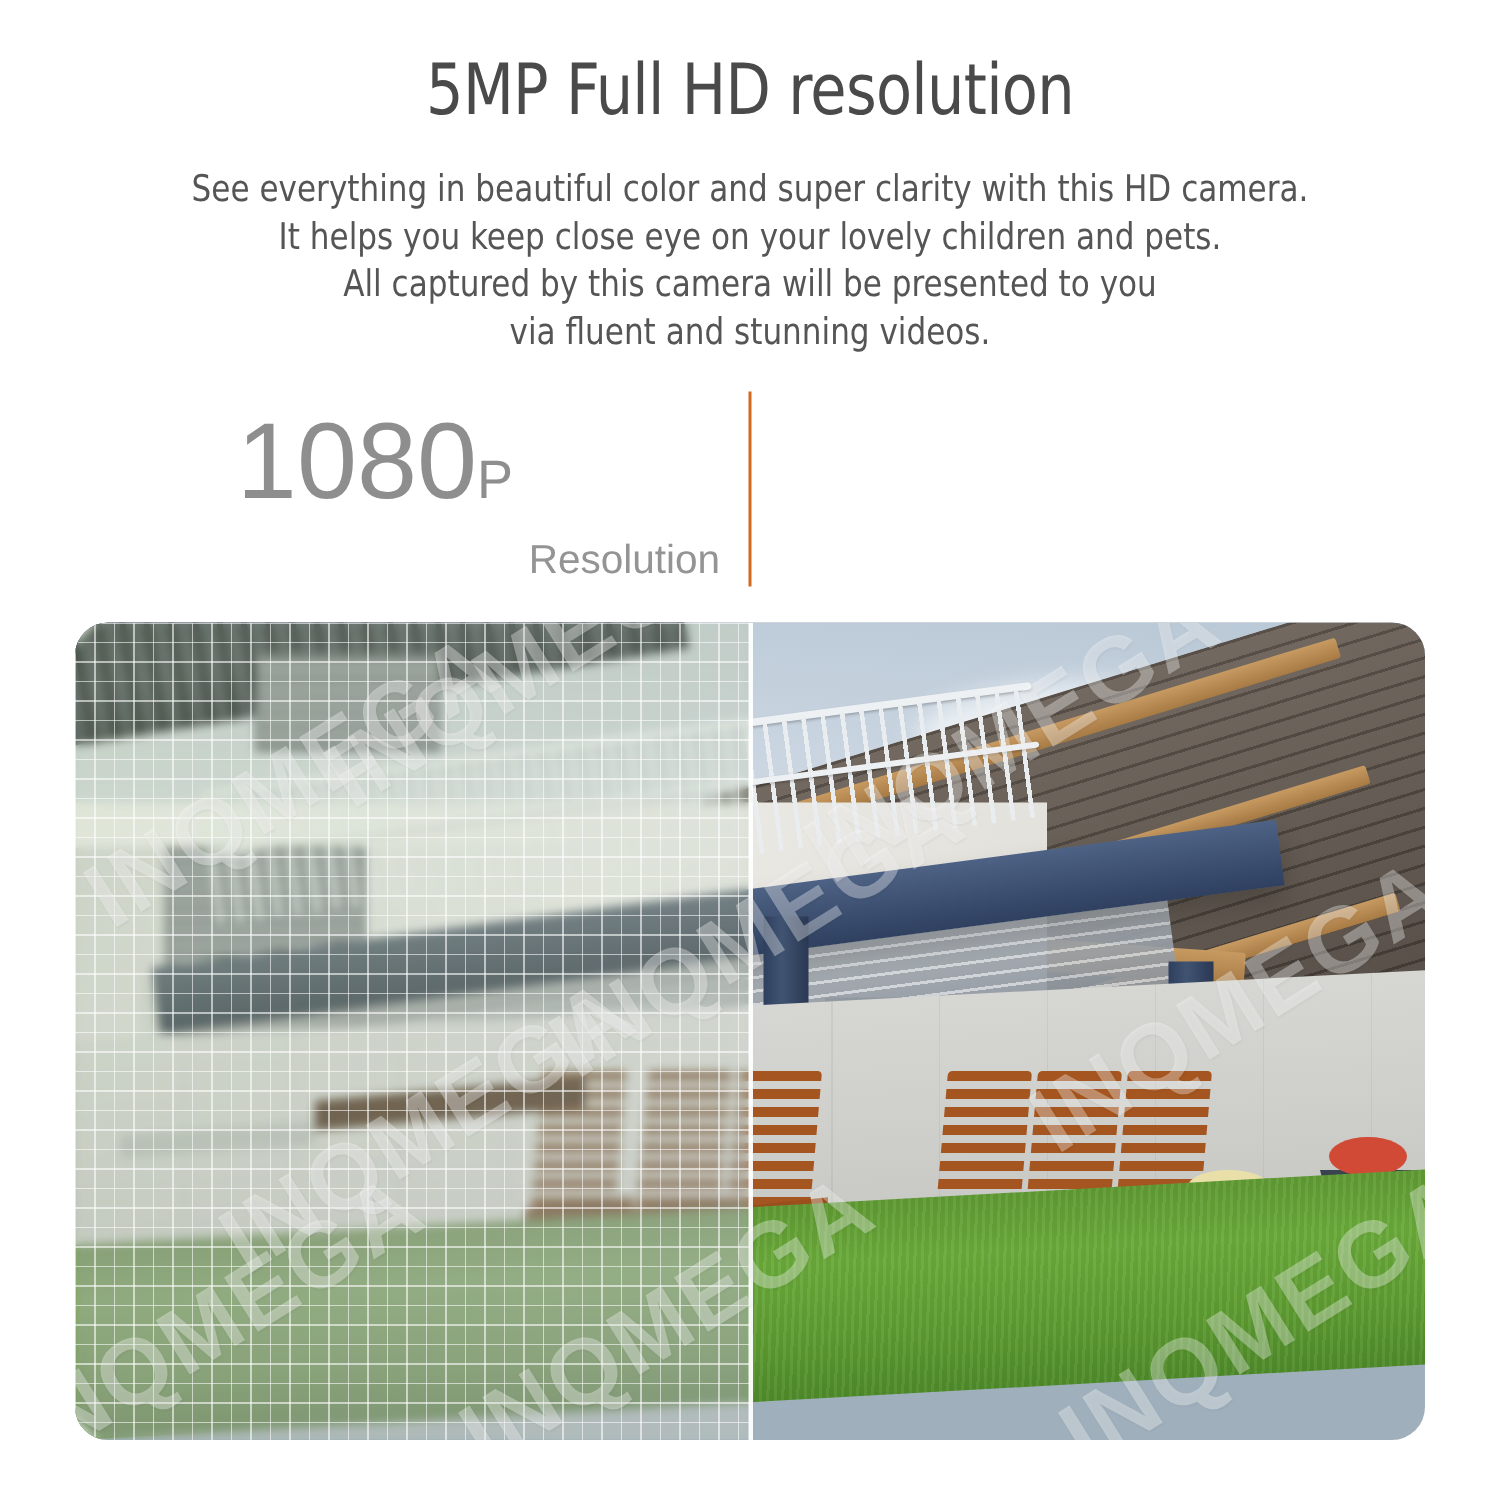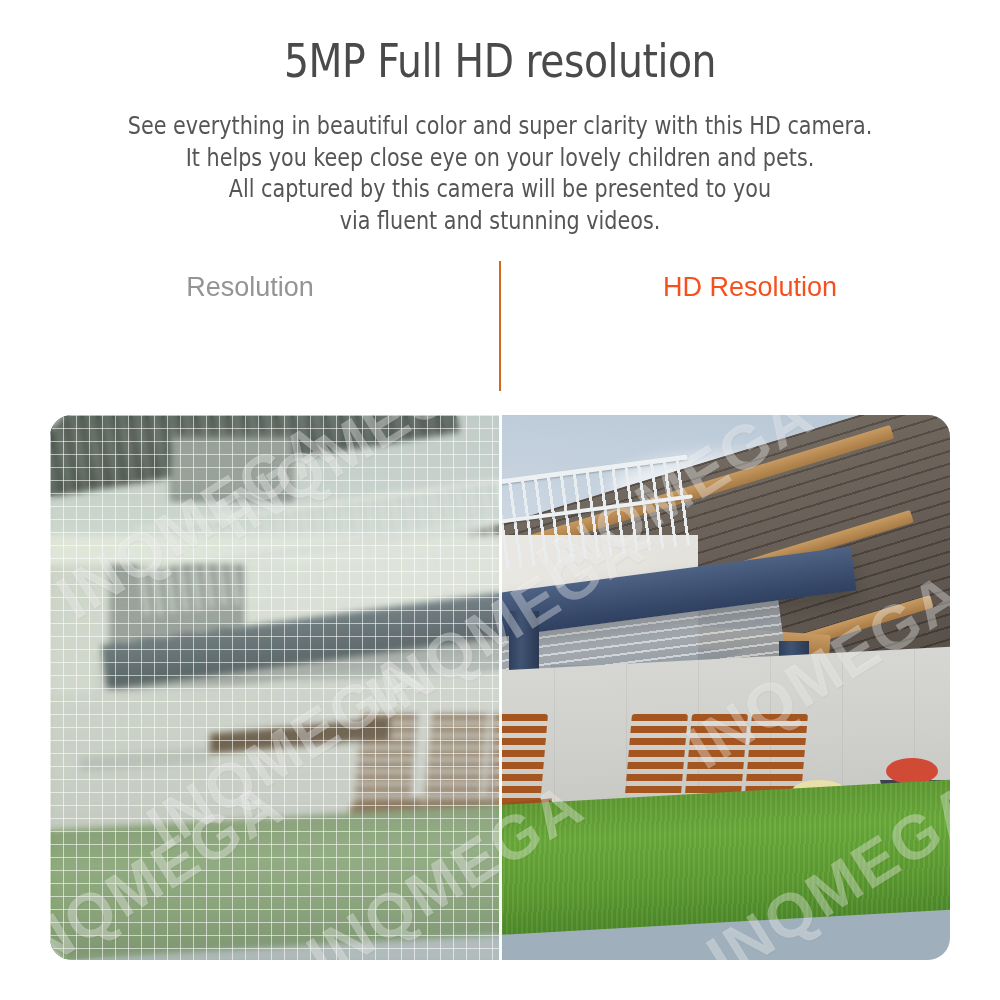--- a/index.html
+++ b/index.html
@@ -58,21 +58,21 @@
   .left .big{
     font-size:72px;color:#8e8e8e;padding-top:14px;
   }
   .left .big .suffix{font-size:36px;}
   .right .big{
     font-size:66px;color:#f4511e;padding-top:18px;font-weight:400;
   }
   .cap{
     font-family:"Liberation Sans",sans-serif;
     font-size:27px;line-height:34px;
-    margin-top:12px;white-space:nowrap;
+    margin-top:12px;white-space:nowrap;text-align:right;
   }
   .left .cap{color:#949494;}
   .right .cap{color:#f4511e;}
 
   
   .photo{
     position:absolute;left:50px;top:415px;
     width:900px;height:545px;
     border-radius:22px;
     overflow:hidden;
@@ -299,25 +299,25 @@
     <div>See everything in beautiful color and super clarity with this HD camera.</div>
     <div>It helps you keep close eye on your lovely children and pets.</div>
     <div>All captured by this camera will be presented to you</div>
     <div>via fluent and stunning videos.</div>
   </div>
 
   <div class="compare">
     <div class="divider"></div>
 
     <div class="col left">
+      <div class="big"><span>1080</span><span class="suffix">P</span></div>
       <div class="cap">Resolution</div>
     </div>
 
     <div class="col right">
-      <div class="cap">HD Resolution</div>
     </div>
   </div>
 
   <div class="photo">
 
     <div class="half right">
       <div class="inner">
         <div class="scene">
           <div class="sky"></div>
           <div class="cloud" style="left:560px;top:40px;width:250px;height:70px;"></div>

